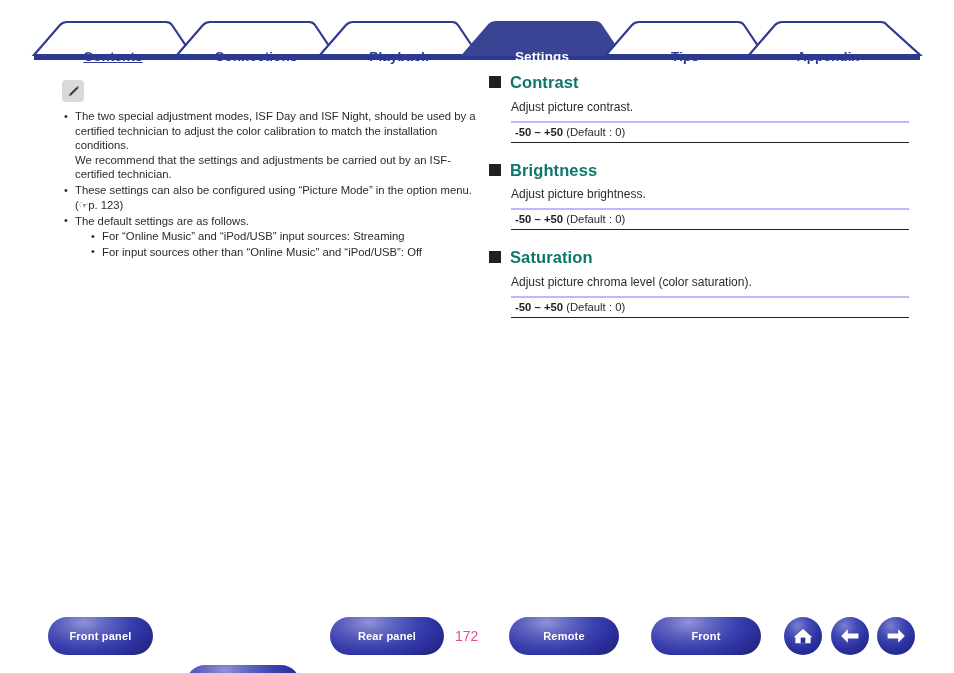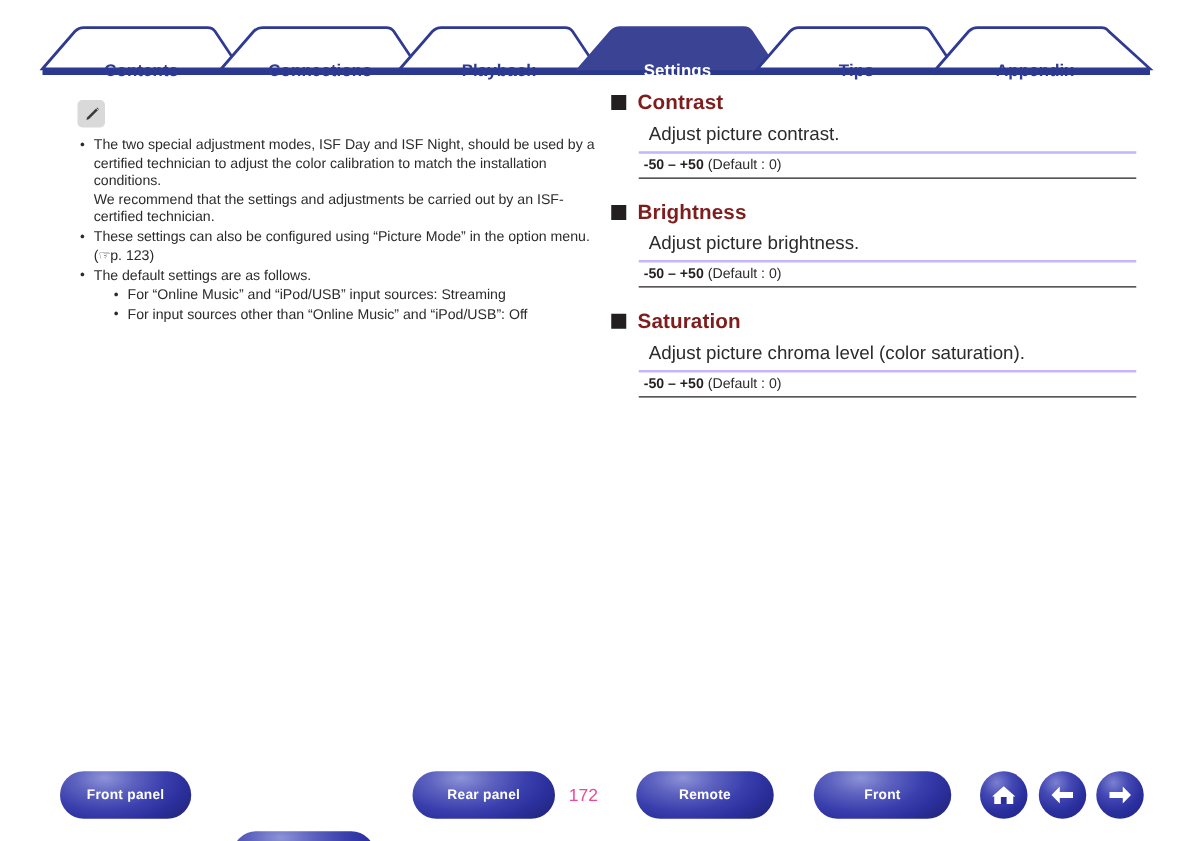--- a/index.html
+++ b/index.html
@@ -130,27 +130,27 @@
   }
   .sq {
     width: 12px;
     height: 12px;
     background: #231f20;
     flex: 0 0 auto;
   }
   .sec-title {
     font-size: 16.5px;
     font-weight: bold;
-    color: #7f1d1d;
+    color: #0f766e;
     line-height: 1;
     letter-spacing: 0.1px;
   }
   .sec-desc {
-    margin: 0 0 6px 30px;
-    font-size: 15px;
+    margin: 0 0 6px 22px;
+    font-size: 12px;
     line-height: 15px;
     color: #2b2b2b;
   }
   .val-row {
     margin-left: 22px;
     width: 398px;
     border-top: 2px solid #c4b5fd;
     border-bottom: 1px solid #231f20;
     padding: 3px 0 4px 4px;
     font-size: 11.3px;
@@ -223,21 +223,21 @@
 
     <path d="M320 37 L346 7 Q349 4 353 4 L452 4 Q456 4 458 7 L478 37 Z" fill="#ffffff" stroke="#2f3a92" stroke-width="2.2"></path>
 
     <path d="M463 37 L489 7 Q492 4 496 4 L595 4 Q599 4 601 7 L621 37 Z" fill="#3b4395" stroke="#3b4395" stroke-width="2.2"></path>
 
     <path d="M606 37 L632 7 Q635 4 639 4 L738 4 Q742 4 744 7 L764 37 Z" fill="#ffffff" stroke="#2f3a92" stroke-width="2.2"></path>
 
     <path d="M749 37 L775 7 Q778 4 782 4 L881 4 Q885 4 887 7 L920 37 Z" fill="#ffffff" stroke="#2f3a92" stroke-width="2.2"></path>
   </svg>
 
-  <div class="tab-label" style="left:34px;width:158px;">Contents</div>
+  <div class="tab-label" style="left:34px;width:158px;text-decoration:underline;">Contents</div>
   <div class="tab-label" style="left:177px;width:158px;">Connections</div>
   <div class="tab-label" style="left:320px;width:158px;">Playback</div>
   <div class="tab-label active" style="left:463px;width:158px;">Settings</div>
   <div class="tab-label" style="left:606px;width:158px;">Tips</div>
   <div class="tab-label" style="left:749px;width:158px;">Appendix</div>
 </div>
 
 <div id="left-col">
 
   <div id="note-icon">

